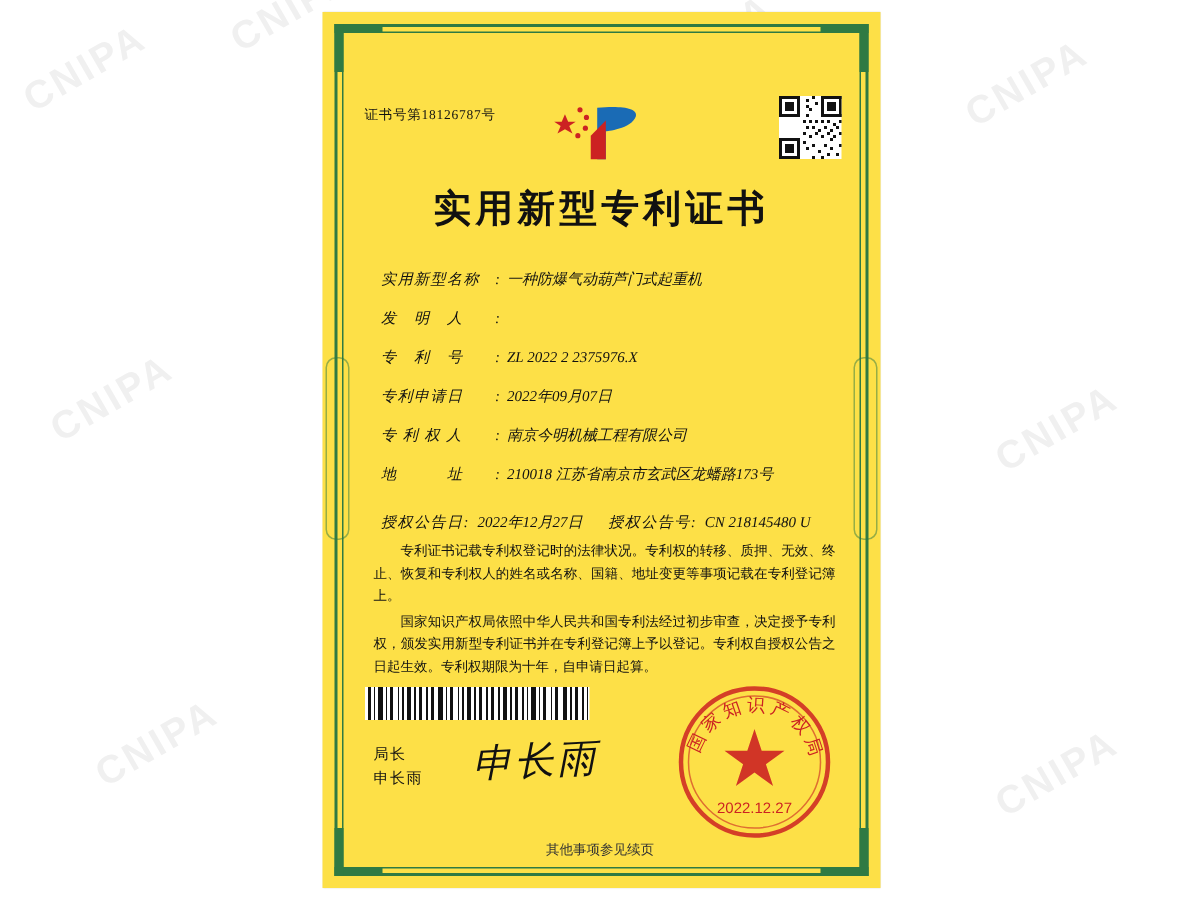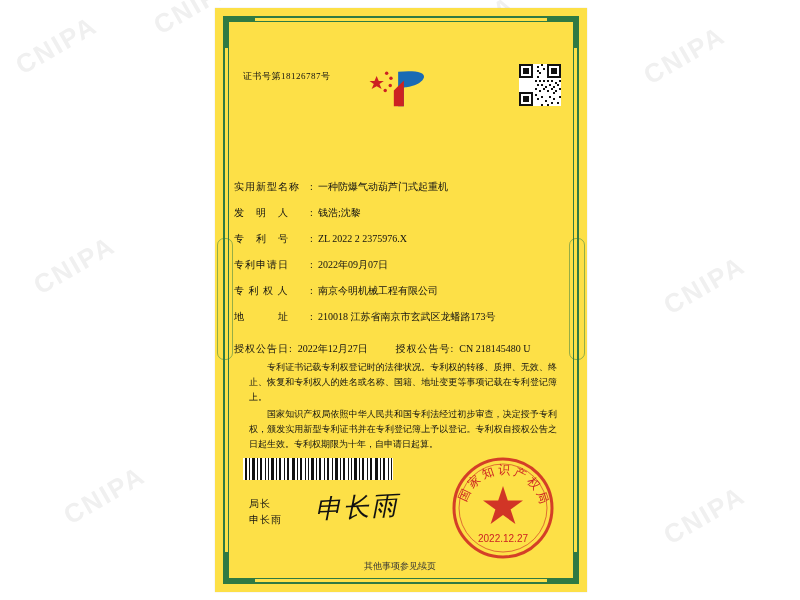--- a/index.html
+++ b/index.html
@@ -73,24 +73,25 @@
   .title{
     position:absolute;left:0;right:0;top:114px;
     text-align:center;
     font-size:25px;
     font-weight:bold;
     letter-spacing:3px;
     color:#111;
     font-family:"Liberation Serif","DejaVu Serif",serif;
   }
   .fields{
-    position:absolute;left:19px;right:30px;top:166px;
+    position:absolute;left:39px;right:30px;top:166px;
     font-size:10px;
     color:#111;
     line-height:26px;
+    font-style:italic;
   }
   .frow{display:flex;align-items:baseline;}
   .flabel{
     width:76px;
     flex:0 0 76px;
     letter-spacing:1px;
   }
   .fcolon{width:8px;flex:0 0 8px;}
   .fvalue{flex:1 1 auto;}
   .frow2{display:flex;align-items:baseline;}
@@ -231,31 +232,31 @@
     <path d="M50 56 L64 56 L64 20 L50 34 Z" fill="#cc2222"></path>
     <g fill="#cc2222">
       <polygon points="26,14 29,21 36,21 30,25 33,32 26,28 19,32 22,25 16,21 23,21"></polygon>
       <circle cx="40" cy="10" r="2.4"></circle>
       <circle cx="46" cy="17" r="2.4"></circle>
       <circle cx="45" cy="27" r="2.4"></circle>
       <circle cx="38" cy="34" r="2.4"></circle>
     </g>
   </svg>
 
+  <div class="title">实用新型专利证书</div>
 
   <div class="fields">
     <div class="frow">
       <span class="flabel">实用新型名称</span>
       <span class="fcolon">:</span>
       <span class="fvalue">一种防爆气动葫芦门式起重机</span>
     </div>
     <div class="frow">
       <span class="flabel">发　明　人</span>
       <span class="fcolon">:</span>
-      <span class="fvalue">钱浩;沈黎</span>
     </div>
     <div class="frow">
       <span class="flabel">专　利　号</span>
       <span class="fcolon">:</span>
       <span class="fvalue">ZL 2022 2 2375976.X</span>
     </div>
     <div class="frow">
       <span class="flabel">专利申请日</span>
       <span class="fcolon">:</span>
       <span class="fvalue">2022年09月07日</span>

